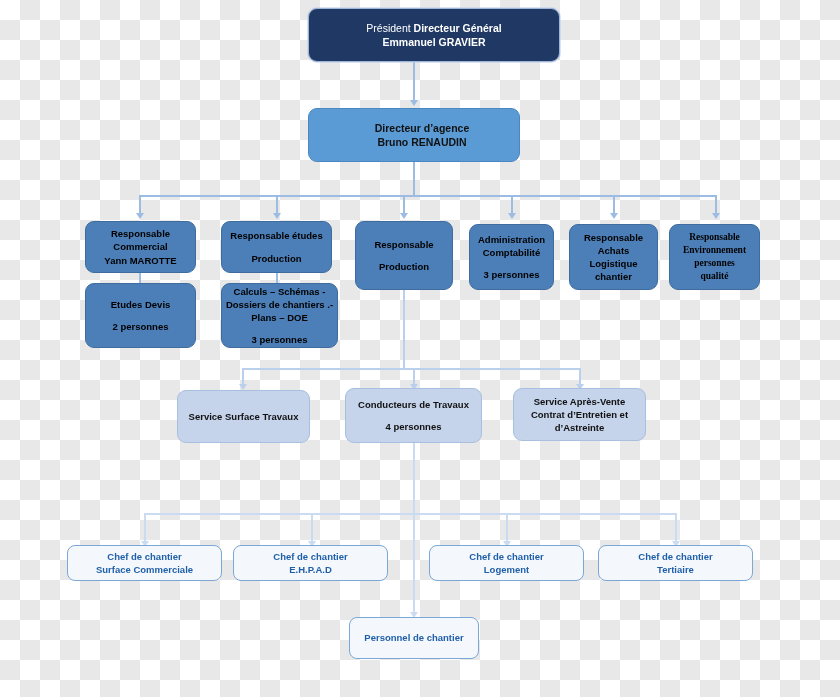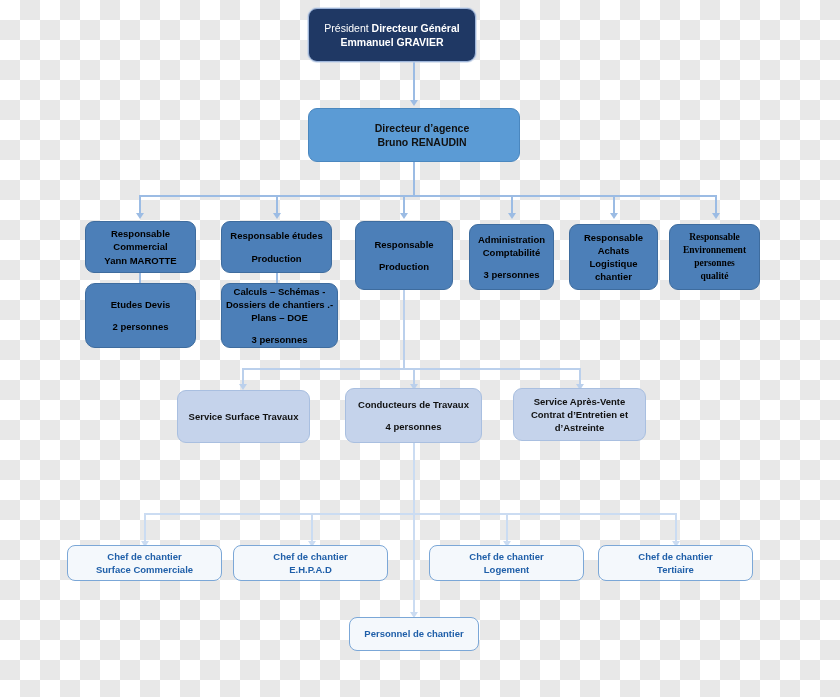--- a/index.html
+++ b/index.html
@@ -134,21 +134,21 @@
   <div class="conn lite v" style="left:311px;top:513px;height:30px;"></div>
   <div class="arrow lite" style="left:308px;top:541px;"></div>
   <div class="conn lite v" style="left:506px;top:513px;height:30px;"></div>
   <div class="arrow lite" style="left:503px;top:541px;"></div>
   <div class="conn lite v" style="left:675px;top:513px;height:30px;"></div>
   <div class="arrow lite" style="left:672px;top:541px;"></div>
 
   <div class="conn lite v" style="left:413px;top:513px;height:103px;"></div>
   <div class="arrow lite" style="left:410px;top:612px;"></div>
 
-  <div class="node t-president" style="left:308px;top:8px;width:168px;height:54px;">
+  <div class="node t-president" style="left:308px;top:8px;width:252px;height:54px;">
     <span class="ln"><span>Président </span><span class="b">Directeur Général</span></span>
     <span class="ln b">Emmanuel GRAVIER</span>
   </div>
 
   <div class="node t-director" style="left:308px;top:108px;width:212px;height:54px;">
     <span class="ln">Directeur d’agence</span>
     <span class="ln">Bruno RENAUDIN</span>
   </div>
 
   <div class="node t-mid" style="left:85px;top:221px;width:111px;height:52px;">
@@ -183,21 +183,21 @@
     <span class="ln">chantier</span>
   </div>
 
   <div class="node t-mid serif" style="left:669px;top:224px;width:91px;height:66px;">
     <span class="ln">Responsable</span>
     <span class="ln">Environnement</span>
     <span class="ln">personnes</span>
     <span class="ln">qualité</span>
   </div>
 
-  <div class="node t-mid" style="left:85px;top:283px;width:111px;height:65px;border-radius:10px;">
+  <div class="node t-mid" style="left:85px;top:283px;width:111px;height:65px;">
     <span class="ln">Etudes Devis</span>
     <span class="gap"></span>
     <span class="ln">2 personnes</span>
   </div>
 
   <div class="node t-mid" style="left:221px;top:283px;width:117px;height:65px;">
     <span class="ln">Calculs – Schémas -</span>
     <span class="ln">Dossiers de chantiers .-</span>
     <span class="ln">Plans – DOE</span>
     <span class="gap"></span>
@@ -233,17 +233,17 @@
   <div class="node t-pale" style="left:429px;top:545px;width:155px;height:36px;">
     <span class="ln">Chef de chantier</span>
     <span class="ln">Logement</span>
   </div>
 
   <div class="node t-pale" style="left:598px;top:545px;width:155px;height:36px;">
     <span class="ln">Chef de chantier</span>
     <span class="ln">Tertiaire</span>
   </div>
 
-  <div class="node t-pale" style="left:349px;top:617px;width:130px;height:34px;">
+  <div class="node t-pale" style="left:349px;top:617px;width:130px;height:42px;">
     <span class="ln">Personnel de chantier</span>
   </div>
 
 </div>
 
 </body></html>

